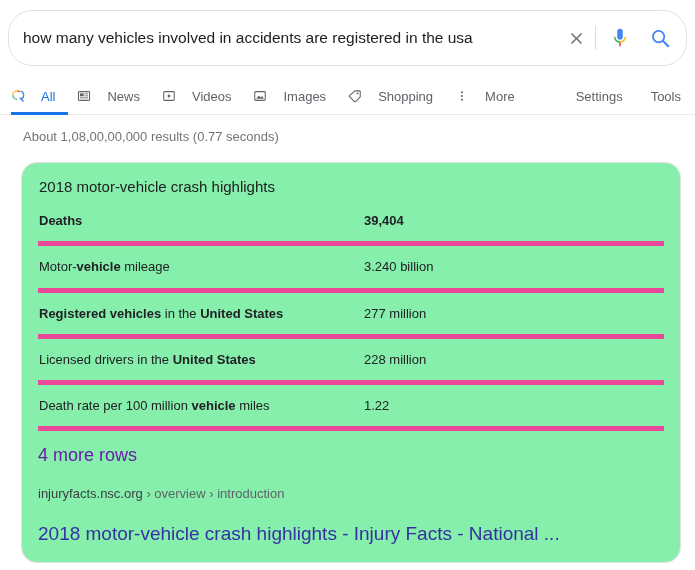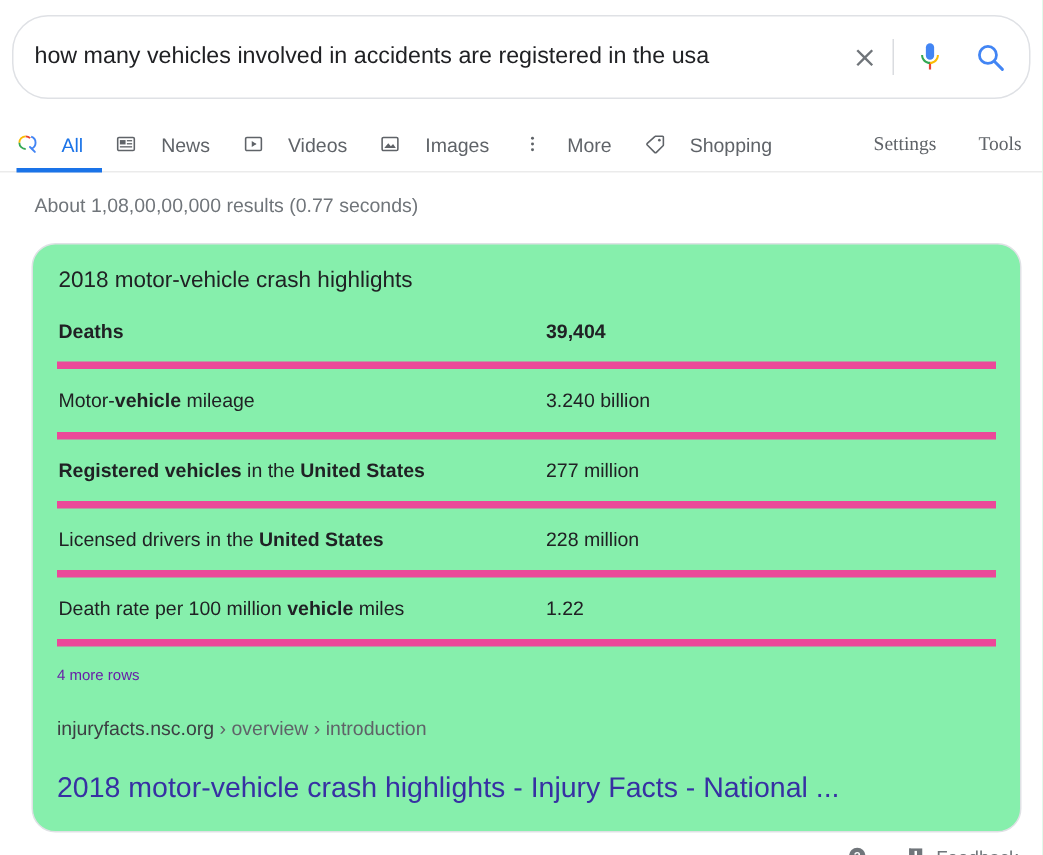--- a/index.html
+++ b/index.html
@@ -67,21 +67,21 @@
   .navbar {
     position: relative;
     display: flex;
     align-items: center;
     height: 36px;
     padding: 12px 14px 0 11px;
     font-size: 13px;
     color: #5f6368;
   }
   .tabs-left { display: flex; align-items: center; }
-  .tabs-right { margin-left: auto; display: flex; align-items: flex-start; font-family: Liberation Serif, serif; }
+  .tabs-right { margin-left: auto; display: flex; align-items: flex-start; }
   .tab {
     display: flex;
     align-items: center;
     gap: 16px;
     padding: 0 11px 0 0;
     margin-right: 11px;
     height: 30px;
     cursor: pointer;
     white-space: nowrap;
   }
@@ -149,21 +149,21 @@
   }
   .snippet-table td.val {
     width: 300px;
     padding-left: 2px;
   }
   .snippet-table tr.hdr td { font-weight: bold; }
   .snippet-table b { font-weight: bold; }
   .more-rows {
     display: inline-block;
     margin-top: 14px;
-    font-size: 10px;
+    font-size: 18px;
     color: #681da8;
     cursor: pointer;
     text-decoration: none;
   }
   .crumb {
     margin-top: 20px;
     font-size: 13px;
     color: #3c4043;
     line-height: 1.3;
   }
@@ -269,36 +269,36 @@
           <rect x="3" y="4.5" width="18" height="15" rx="1.5" fill="none" stroke="#5f6368" stroke-width="1.8"></rect>
           <path d="M5.5 16.5 10 11l3 3.5 2.5-2.5 3.2 4.5z" fill="#5f6368"></path>
         </svg>
       </span>
       <span class="tab-label">Images</span>
     </div>
 
     <div class="tab">
       <span class="tab-icon">
         <svg width="14" height="14" viewBox="0 0 24 24">
+          <path d="M11.2 3.2H20a1 1 0 0 1 1 1v8.8a1.4 1.4 0 0 1-.4 1l-7.6 7.6a1.4 1.4 0 0 1-2 0l-8.4-8.4a1.4 1.4 0 0 1 0-2l8.6-7.6a1.4 1.4 0 0 1 .9-.4z" fill="none" stroke="#5f6368" stroke-width="1.8"></path>
+          <circle cx="16.4" cy="7.6" r="1.5" fill="#5f6368"></circle>
+        </svg>
+      </span>
+      <span class="tab-label">Shopping</span>
+    </div>
+
+    <div class="tab">
+      <span class="tab-icon">
+        <svg width="14" height="14" viewBox="0 0 24 24">
           <circle cx="12" cy="5.5" r="1.7" fill="#5f6368"></circle>
           <circle cx="12" cy="12" r="1.7" fill="#5f6368"></circle>
           <circle cx="12" cy="18.5" r="1.7" fill="#5f6368"></circle>
         </svg>
       </span>
       <span class="tab-label">More</span>
-    </div>
-
-    <div class="tab">
-      <span class="tab-icon">
-        <svg width="14" height="14" viewBox="0 0 24 24">
-          <path d="M11.2 3.2H20a1 1 0 0 1 1 1v8.8a1.4 1.4 0 0 1-.4 1l-7.6 7.6a1.4 1.4 0 0 1-2 0l-8.4-8.4a1.4 1.4 0 0 1 0-2l8.6-7.6a1.4 1.4 0 0 1 .9-.4z" fill="none" stroke="#5f6368" stroke-width="1.8"></path>
-          <circle cx="16.4" cy="7.6" r="1.5" fill="#5f6368"></circle>
-        </svg>
-      </span>
-      <span class="tab-label">Shopping</span>
     </div>
   </div>
 
   <div class="tabs-right">
     <span class="right-link">Settings</span>
     <span class="right-link">Tools</span>
   </div>
 
   <div class="active-underline" style="background: rgb(26, 115, 232);"></div>
 </div>

